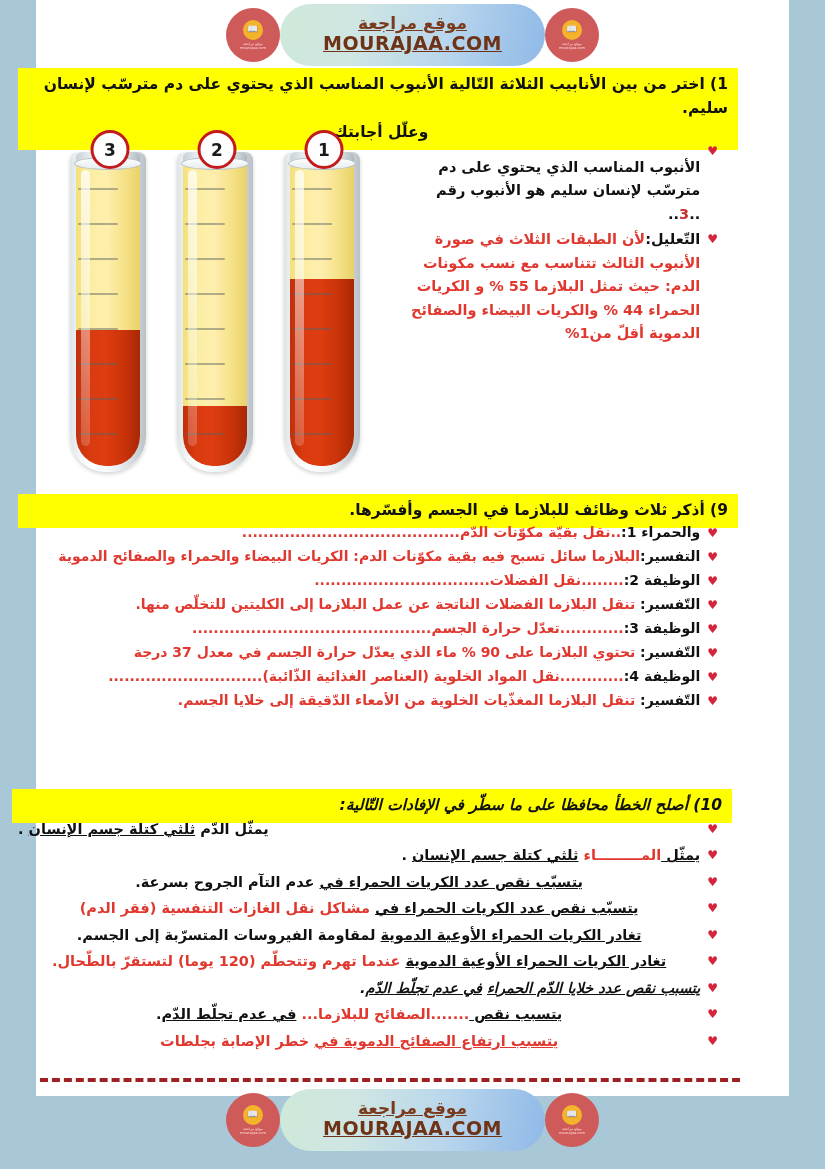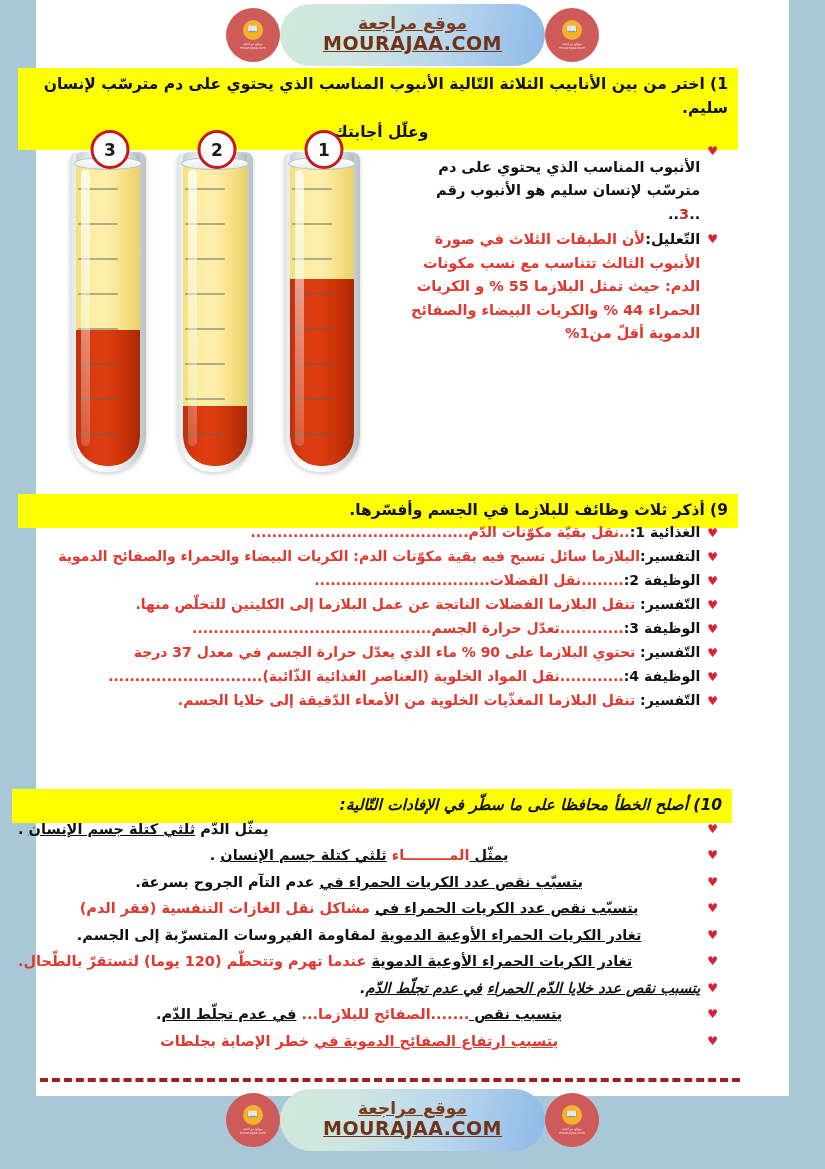--- a/index.html
+++ b/index.html
@@ -242,21 +242,21 @@
       <span class="black">التّعليل:</span><span class="red">لأن الطبقات الثلاث في صورة الأنبوب الثالث تتناسب مع نسب مكونات الدم: حيث تمثل البلازما 55 % و الكريات الحمراء 44 % والكريات البيضاء والصفائح الدموية أقلّ من1%</span>
     </span>
   </div>
 </div>
 
 <div class="banner b9">9) أذكر ثلاث وظائف للبلازما في الجسم وأفسّرها.</div>
 
 <div class="list-q9">
     <div class="bullet-row">
       <span class="heart">♥</span>
-      <span class="txt"><span class="black">الغذائية 1:</span><span class="red">..نقل بقيّة مكوّنات الدّم.........................................</span></span>
+      <span class="txt"><span class="black">والحمراء 1:</span><span class="red">..نقل بقيّة مكوّنات الدّم.........................................</span></span>
     </div>
     <div class="bullet-row">
       <span class="heart">♥</span>
       <span class="txt"><span class="black">التفسير:</span><span class="red">البلازما سائل تسبح فيه بقية مكوّنات الدم: الكريات البيضاء والحمراء والصفائح الدموية</span></span>
     </div>
     <div class="bullet-row">
       <span class="heart">♥</span>
       <span class="txt"><span class="black">الوظيفة 2:</span><span class="red">........نقل الفضلات.................................</span></span>
     </div>
     <div class="bullet-row">
@@ -283,37 +283,37 @@
 
 <div class="banner b10">10)    أصلح الخطأ محافظا على ما سطّر في الإفادات التّالية:</div>
 
 <div class="list-q10">
     <div class="bullet-row">
       <span class="heart">♥</span>
       <span class="txt" style="text-align: left;"><span class="black">يمثّل الدّم </span><span class="black u">ثلثي كتلة جسم الإنسان</span><span class="black"> .</span></span>
     </div>
     <div class="bullet-row">
       <span class="heart">♥</span>
-      <span class="txt" style="text-align: center;"><span class="black u">يمثّل </span><span class="red">المـــــــــاء</span><span class="black"> </span><span class="black u">ثلثي كتلة جسم الإنسان</span><span class="black"> .</span></span>
+      <span class="txt" style=""><span class="black u">يمثّل </span><span class="red">المـــــــــاء</span><span class="black"> </span><span class="black u">ثلثي كتلة جسم الإنسان</span><span class="black"> .</span></span>
     </div>
     <div class="bullet-row">
       <span class="heart">♥</span>
       <span class="txt" style="text-align: center;"><span class="black u">يتسبّب نقص عدد الكريات الحمراء في</span><span class="black"> عدم التآم الجروح بسرعة.</span></span>
     </div>
     <div class="bullet-row">
       <span class="heart">♥</span>
       <span class="txt" style="text-align: center;"><span class="black u">يتسبّب نقص عدد الكريات الحمراء في</span><span class="red">  مشاكل نقل الغازات التنفسية (فقر الدم)</span></span>
     </div>
     <div class="bullet-row">
       <span class="heart">♥</span>
       <span class="txt" style="text-align: center;"><span class="black u">تغادر الكريات الحمراء الأوعية الدموية</span><span class="black"> لمقاومة الفيروسات المتسرّبة إلى الجسم.</span></span>
     </div>
     <div class="bullet-row">
       <span class="heart">♥</span>
-      <span class="txt" style="text-align: left;"><span class="black u">تغادر الكريات الحمراء الأوعية الدموية</span><span class="red"> عندما تهرم وتتحطّم (120 يوما) لتستقرّ بالطّحال.</span></span>
+      <span class="txt" style="text-align: center;"><span class="black u">تغادر الكريات الحمراء الأوعية الدموية</span><span class="red"> عندما تهرم وتتحطّم (120 يوما) لتستقرّ بالطّحال.</span></span>
     </div>
     <div class="bullet-row">
       <span class="heart">♥</span>
       <span class="txt" style="text-align: right; font-style: italic;"><span class="black u">يتسبب نقص عدد خلايا الدّم الحمراء</span><span class="black">  </span><span class="black u">في عدم تجلّط الدّم</span><span class="black">.</span></span>
     </div>
     <div class="bullet-row">
       <span class="heart">♥</span>
       <span class="txt" style="text-align: center;"><span class="black u">يتسبب نقص </span><span class="red">.......الصفائح للبلازما...</span><span class="black"> </span><span class="black u">في عدم تجلّط الدّم</span><span class="black">.</span></span>
     </div>
     <div class="bullet-row">

